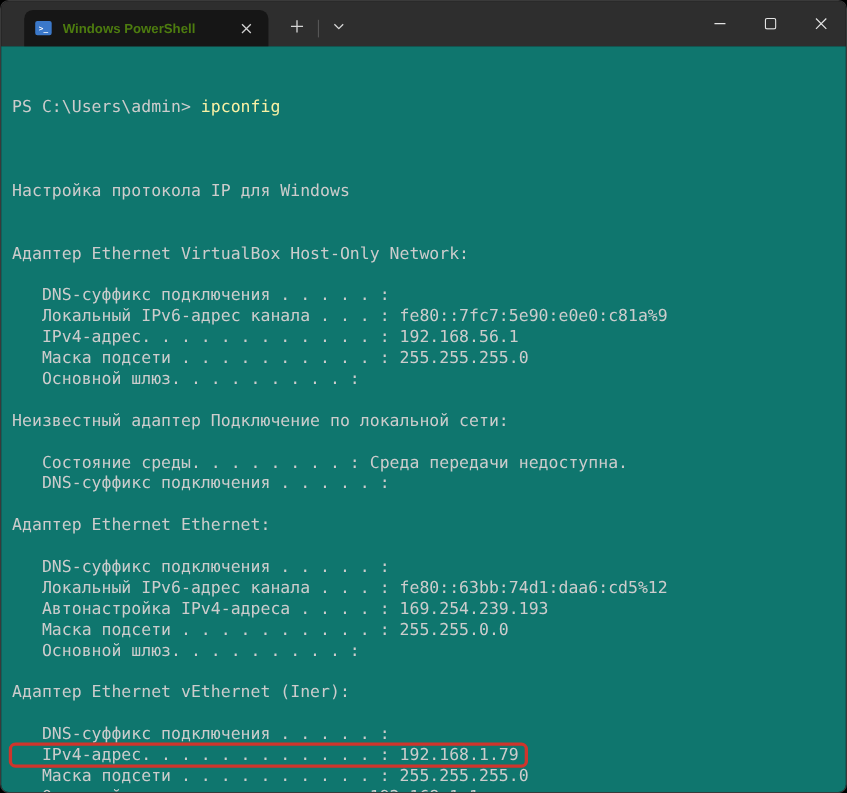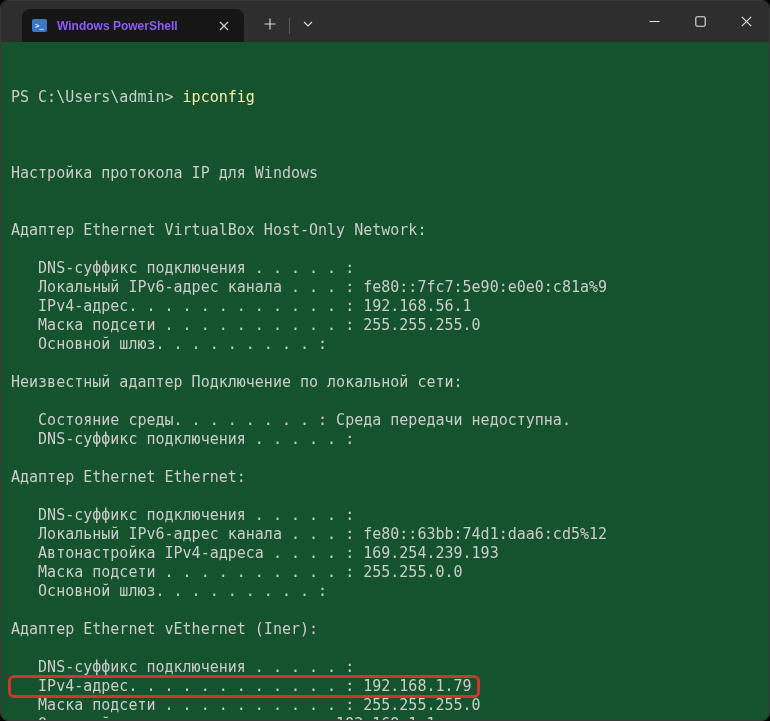--- a/index.html
+++ b/index.html
@@ -35,21 +35,21 @@
     width: 15px; height: 13px;
     background: #3b78c9;
     border-radius: 2px;
     color: #fff;
     font-family: "DejaVu Sans Mono", monospace;
     font-size: 7px; font-weight: bold;
     display: flex; align-items: center; justify-content: center;
     flex: 0 0 15px;
   }
   .tab-title {
-    color: #8b5cf6; font-size: 12px; font-weight: bold;
+    color: #4d7c0f; font-size: 12px; font-weight: bold;
     margin-left: 10px;
     white-space: nowrap; overflow: hidden;
     flex: 1 1 auto;
   }
   .tab-close {
     width: 24px; height: 24px; flex: 0 0 24px;
     display: flex; align-items: center; justify-content: center;
     border-radius: 4px; color: #cfcfcf;
   }
   .newtab-btn, .dropdown-btn {
@@ -68,21 +68,21 @@
   .win-btn {
     width: 46px; height: 100%;
     display: flex; align-items: center; justify-content: center;
     color: #e3e3e3;
   }
   .win-btn svg, .tab-close svg, .newtab-btn svg, .dropdown-btn svg { display: block; }
 
   
   .terminal {
     flex: 1 1 auto;
-    background: #14532d;
+    background: #0f766e;
     padding: 8px 0 0 10px;
     font-family: "DejaVu Sans Mono", "Liberation Mono", monospace;
     font-size: 15px;
     line-height: 19px;
     color: #cccccc;
     white-space: pre;
     overflow: hidden;
   }
   .term-line { height: 19px; position: relative; }
   .cmd { color: #f9f1a5; }

